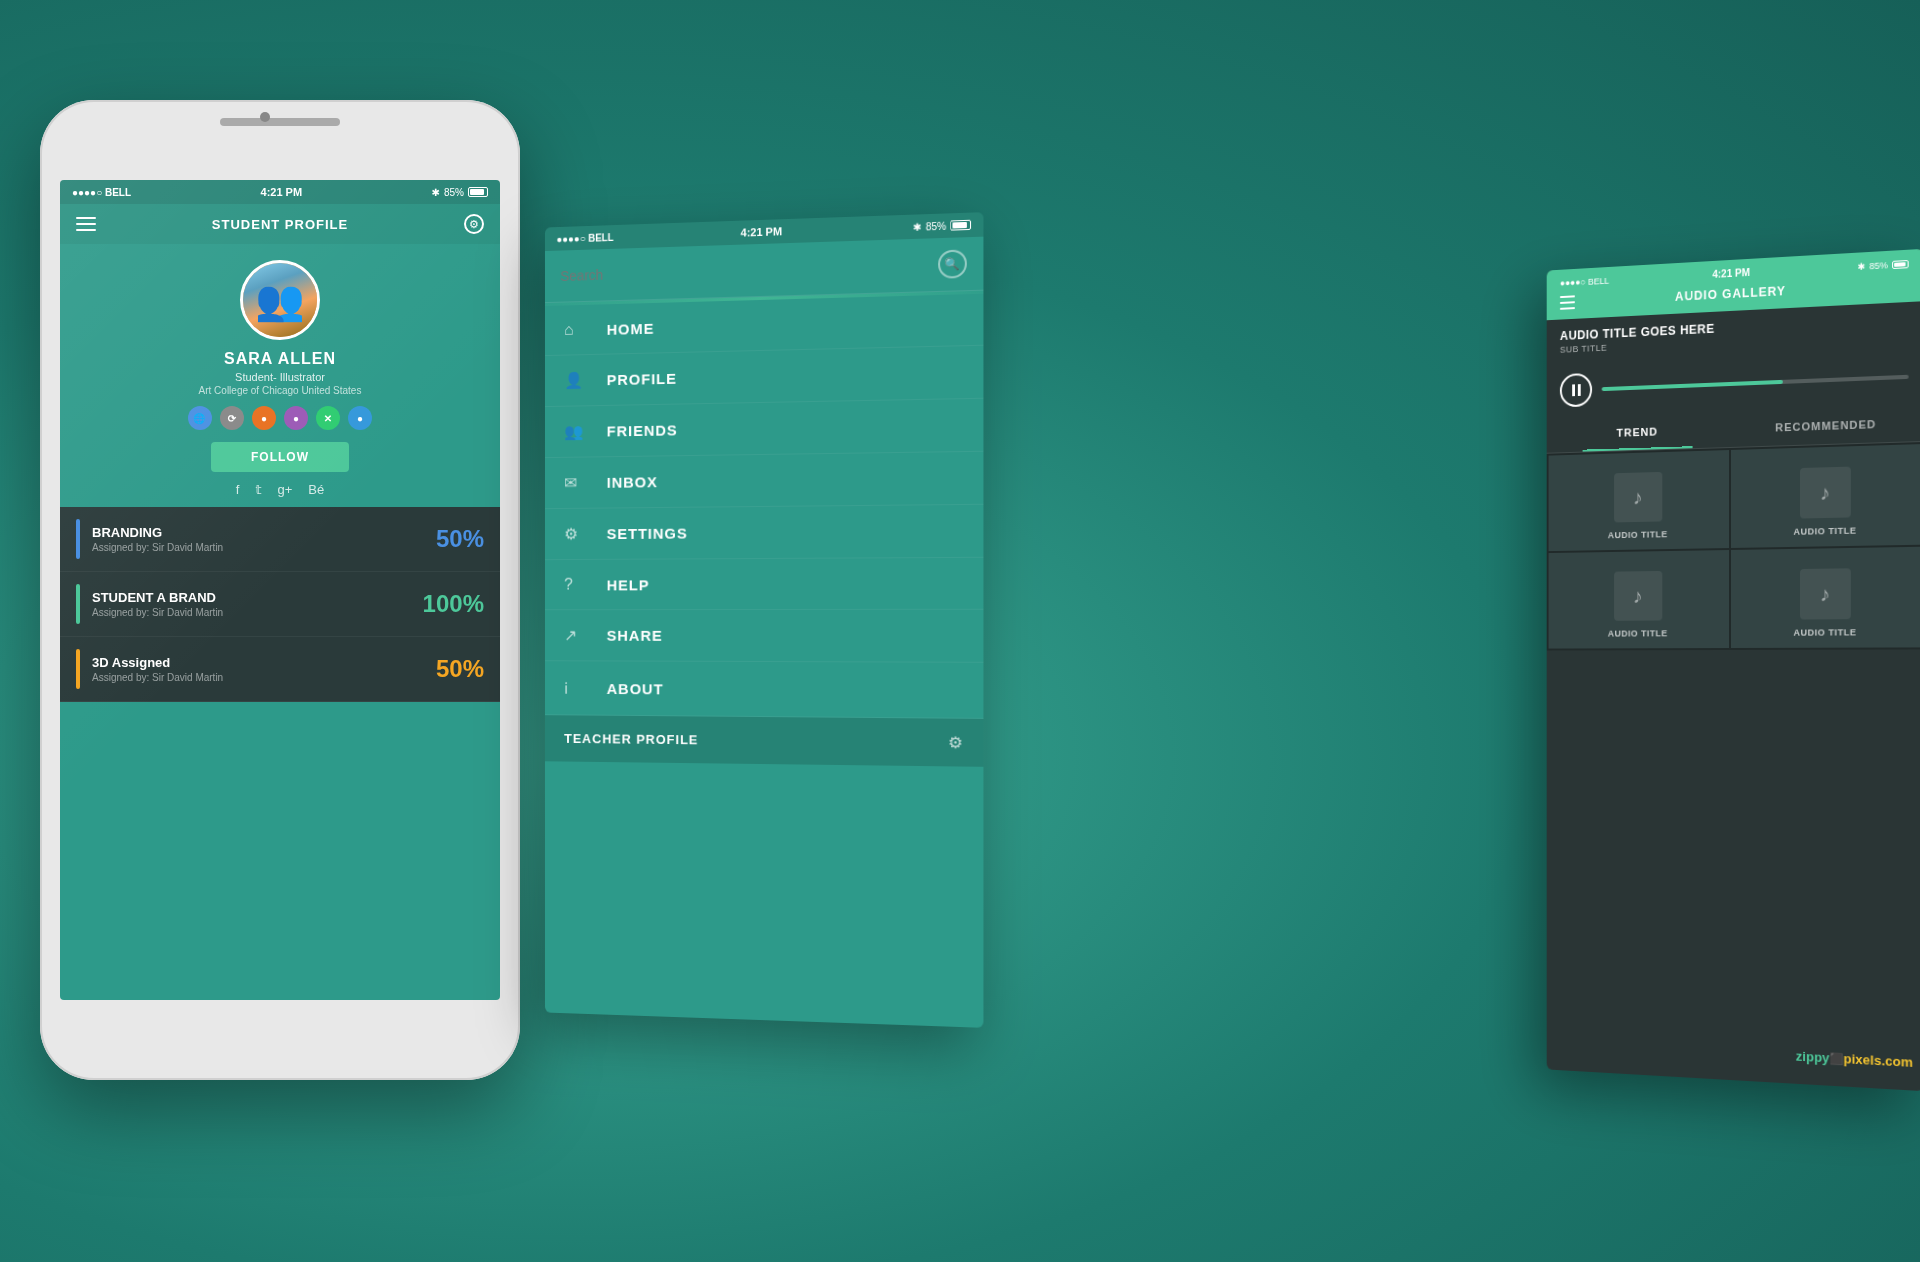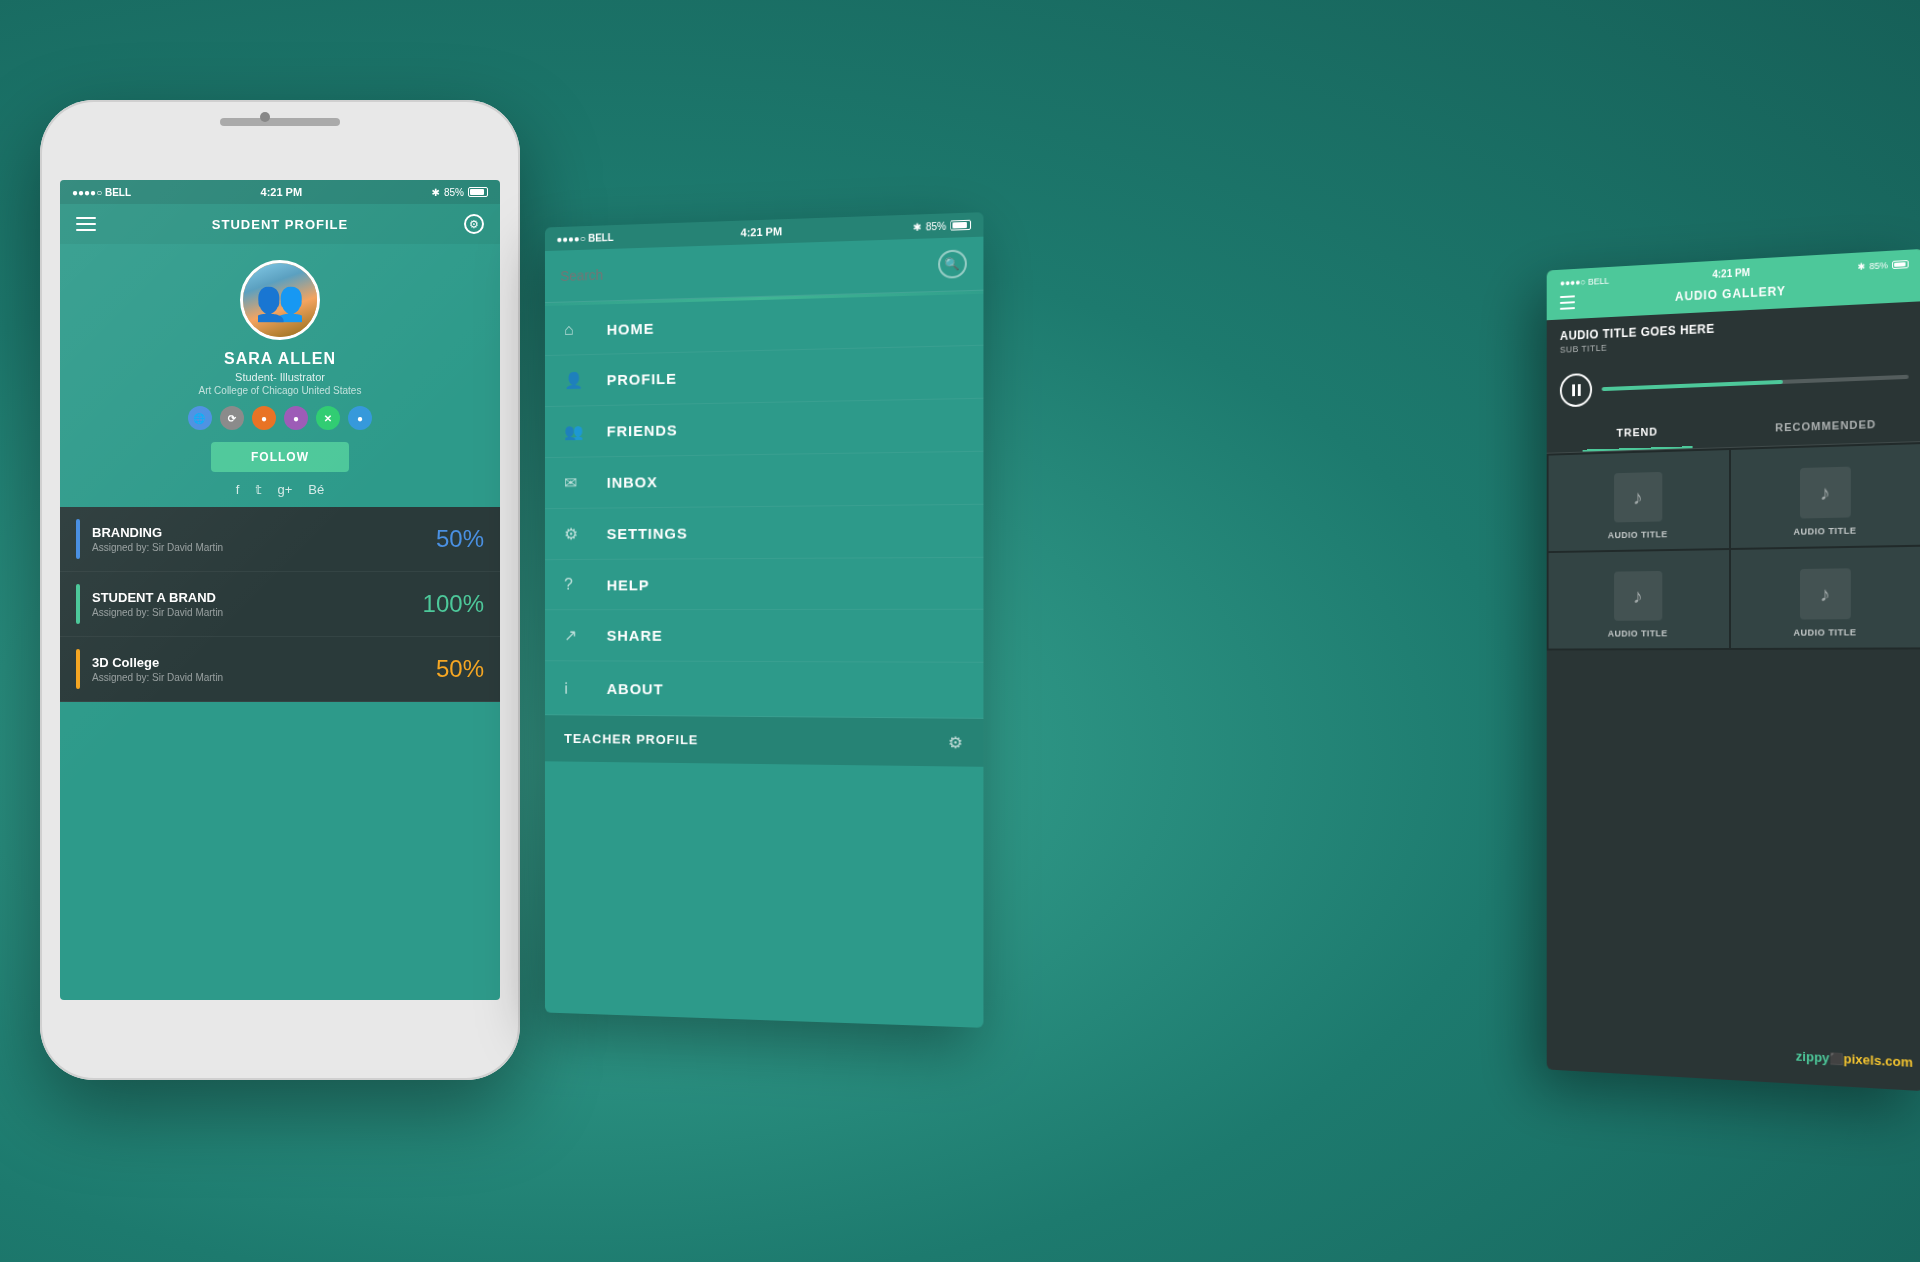--- a/index.html
+++ b/index.html
@@ -280,21 +280,21 @@
     }
 
     .skill-assigned {
       color: rgba(255,255,255,0.5);
       font-size: 10px;
       margin-top: 2px;
     }
 
     .skill-percent {
       font-size: 24px;
-      font-weight: normal;
+      font-weight: bold;
       margin-left: 20px;
     }
 
     
     .phone2-wrapper {
       position: absolute;
       top: 220px;
       left: 540px;
       width: 440px;
       height: 800px;
@@ -648,21 +648,21 @@
           <div class="skill-info">
             <div class="skill-name">STUDENT A BRAND</div>
             <div class="skill-assigned">Assigned by: Sir David Martin</div>
           </div>
           <div class="skill-percent" style="color:#4dc89a;">100%</div>
         </div>
 
         <div class="skill-item">
           <div class="skill-bar-left" style="background:#f5a623;"></div>
           <div class="skill-info">
-            <div class="skill-name">3D College</div>
+            <div class="skill-name">3D Assigned</div>
             <div class="skill-assigned">Assigned by: Sir David Martin</div>
           </div>
           <div class="skill-percent" style="color:#f5a623;">50%</div>
         </div>
       </div>
     </div>
   </div>
 </div>
 
 <div class="phone2-wrapper">

